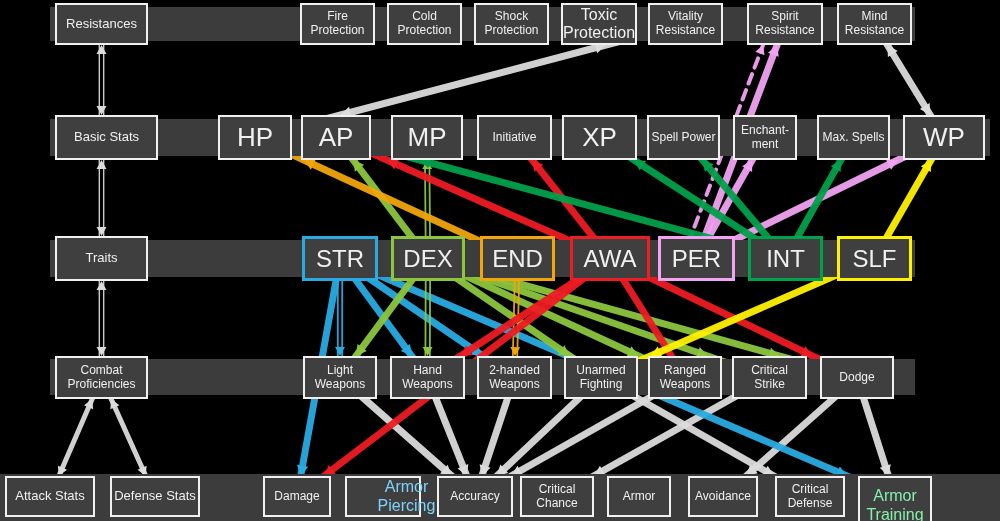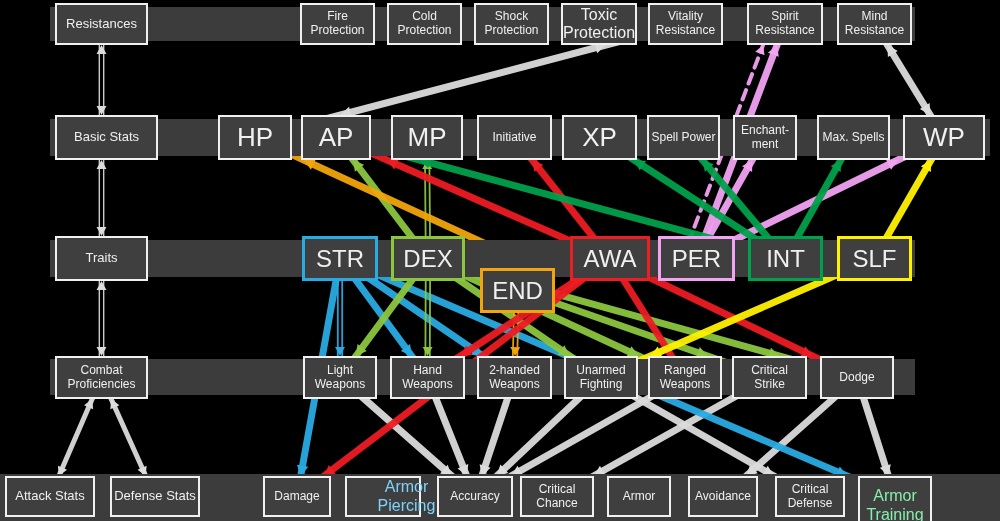--- a/index.html
+++ b/index.html
@@ -142,21 +142,21 @@
     <div class="box" style="left: 477px; top: 115px; width: 75px; height: 45px; font-size: 12px; border: 2px solid rgb(240, 240, 240); background: rgb(63, 63, 63); color: rgb(240, 240, 240);">Initiative</div>
     <div class="box" style="left: 562px; top: 115px; width: 75px; height: 45px; font-size: 26px; border: 2px solid rgb(240, 240, 240); background: rgb(63, 63, 63); color: rgb(240, 240, 240);">XP</div>
     <div class="box" style="left: 647px; top: 115px; width: 73px; height: 45px; font-size: 12px; border: 2px solid rgb(240, 240, 240); background: rgb(63, 63, 63); color: rgb(240, 240, 240);">Spell Power</div>
     <div class="box" style="left: 733px; top: 115px; width: 64px; height: 45px; font-size: 12px; border: 2px solid rgb(240, 240, 240); background: rgb(63, 63, 63); color: rgb(240, 240, 240);">Enchant-ment</div>
     <div class="box" style="left: 817px; top: 115px; width: 73px; height: 45px; font-size: 12px; border: 2px solid rgb(240, 240, 240); background: rgb(63, 63, 63); color: rgb(240, 240, 240);">Max. Spells</div>
     <div class="box" style="left: 903px; top: 115px; width: 82px; height: 45px; font-size: 26px; border: 2px solid rgb(240, 240, 240); background: rgb(63, 63, 63); color: rgb(240, 240, 240);">WP</div>
     <div class="bar" style="left: 50px; top: 240px; width: 865px; height: 37px; background: rgb(60, 60, 60);"></div>
     <div class="box" style="left: 55px; top: 236px; width: 93px; height: 45px; font-size: 13px; border: 2px solid rgb(240, 240, 240); background: rgb(63, 63, 63); color: rgb(240, 240, 240);">Traits</div>
     <div class="box" style="left: 302px; top: 236px; width: 76px; height: 45px; font-size: 24px; border: 3px solid rgb(41, 171, 226); background: rgb(63, 63, 63); color: rgb(240, 240, 240);">STR</div>
     <div class="box" style="left: 391px; top: 236px; width: 74px; height: 45px; font-size: 24px; border: 3px solid rgb(140, 198, 63); background: rgb(63, 63, 63); color: rgb(240, 240, 240);">DEX</div>
-    <div class="box" style="left: 480px; top: 236px; width: 75px; height: 45px; font-size: 24px; border: 3px solid rgb(242, 165, 12); background: rgb(63, 63, 63); color: rgb(240, 240, 240); margin-top: 32px;">END</div>
+    <div class="box" style="left: 480px; top: 236px; width: 75px; height: 45px; font-size: 24px; border: 3px solid rgb(242, 165, 12); background: rgb(63, 63, 63); color: rgb(240, 240, 240);">END</div>
     <div class="box" style="left: 570px; top: 236px; width: 80px; height: 45px; font-size: 24px; border: 3px solid rgb(238, 28, 35); background: rgb(63, 63, 63); color: rgb(240, 240, 240);">AWA</div>
     <div class="box" style="left: 658px; top: 236px; width: 77px; height: 45px; font-size: 24px; border: 3px solid rgb(242, 163, 242); background: rgb(63, 63, 63); color: rgb(240, 240, 240);">PER</div>
     <div class="box" style="left: 748px; top: 236px; width: 75px; height: 45px; font-size: 24px; border: 3px solid rgb(0, 161, 75); background: rgb(63, 63, 63); color: rgb(240, 240, 240);">INT</div>
     <div class="box" style="left: 837px; top: 236px; width: 75px; height: 45px; font-size: 24px; border: 3px solid rgb(255, 242, 0); background: rgb(63, 63, 63); color: rgb(240, 240, 240);">SLF</div>
     <div class="bar" style="left: 50px; top: 359px; width: 865px; height: 36px; background: rgb(60, 60, 60);"></div>
     <div class="box" style="left: 55px; top: 356px; width: 93px; height: 43px; font-size: 12px; border: 2px solid rgb(240, 240, 240); background: rgb(63, 63, 63); color: rgb(240, 240, 240);">Combat Proficiencies</div>
     <div class="box" style="left: 303px; top: 356px; width: 74px; height: 43px; font-size: 12px; border: 2px solid rgb(240, 240, 240); background: rgb(63, 63, 63); color: rgb(240, 240, 240);">Light Weapons</div>
     <div class="box" style="left: 390px; top: 356px; width: 75px; height: 43px; font-size: 12px; border: 2px solid rgb(240, 240, 240); background: rgb(63, 63, 63); color: rgb(240, 240, 240);">Hand Weapons</div>
     <div class="box" style="left: 477px; top: 356px; width: 75px; height: 43px; font-size: 12px; border: 2px solid rgb(240, 240, 240); background: rgb(63, 63, 63); color: rgb(240, 240, 240);">2-handed Weapons</div>
     <div class="box" style="left: 564px; top: 356px; width: 74px; height: 43px; font-size: 12px; border: 2px solid rgb(240, 240, 240); background: rgb(63, 63, 63); color: rgb(240, 240, 240);">Unarmed Fighting</div>

